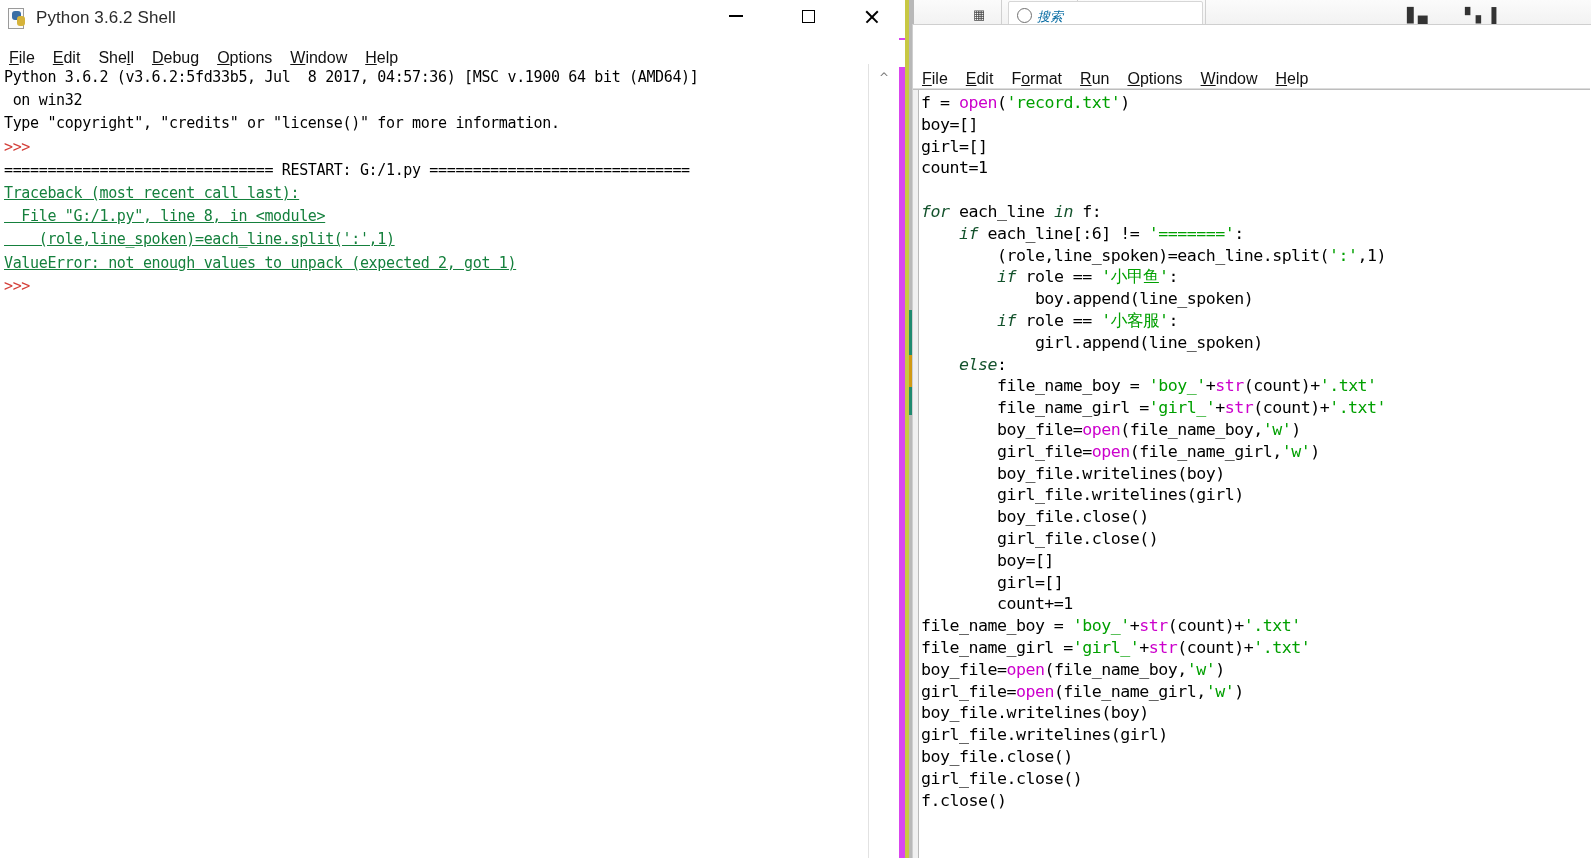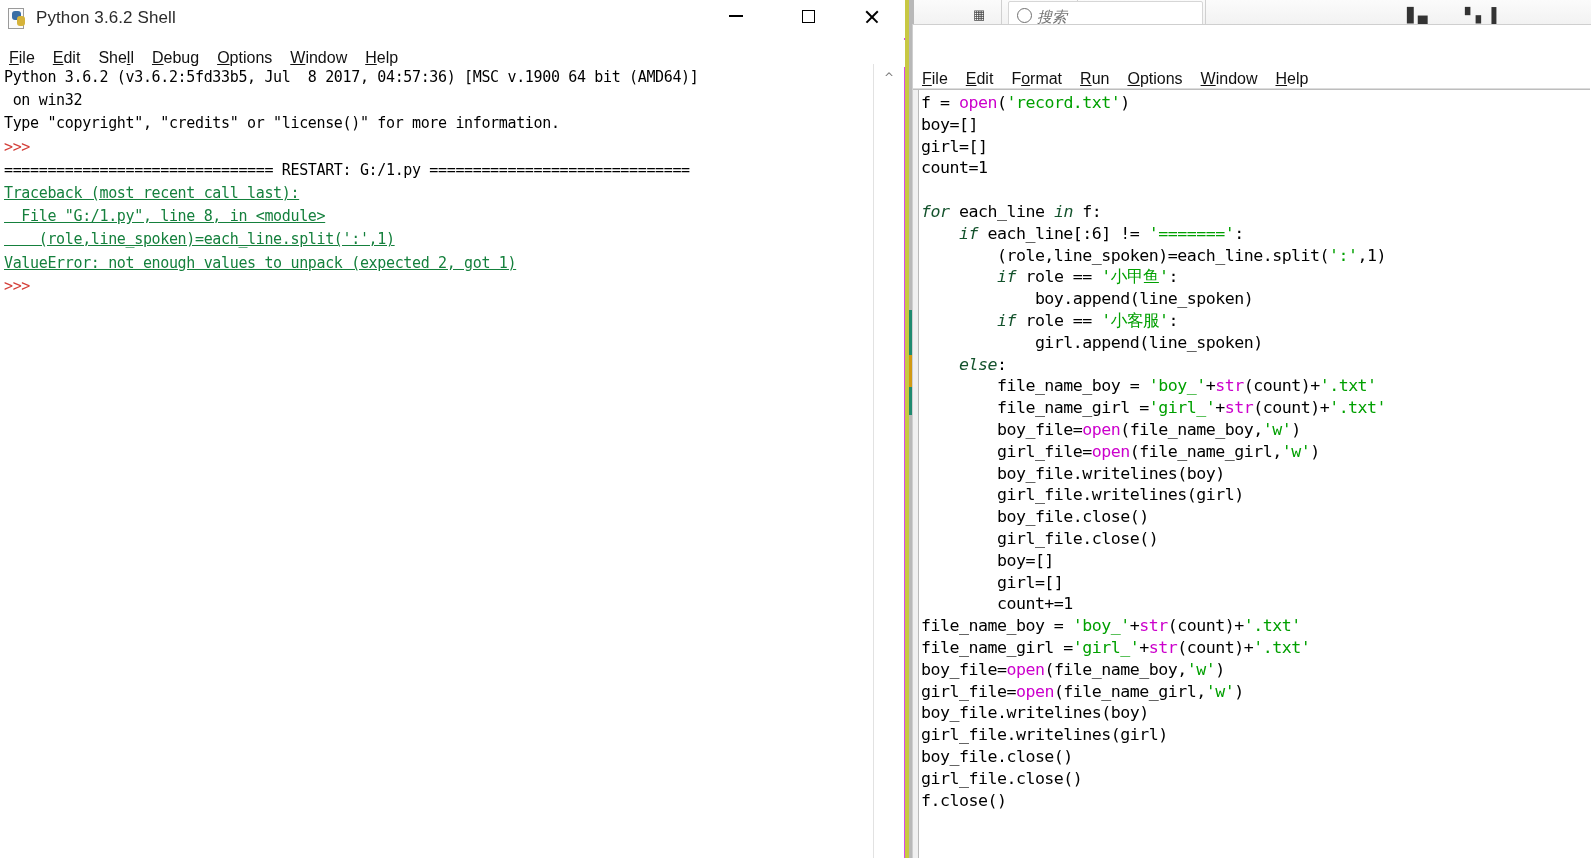--- a/index.html
+++ b/index.html
@@ -40,21 +40,21 @@
     position: absolute; left: 103px; top: 1px; width: 195px; height: 28px;
     background: #ffffff; border: 1px solid #d6d6d6; border-radius: 2px;
     box-sizing: border-box;
   }
   .bg-search-icon {
     position: absolute; left: 8px; top: 6px; width: 13px; height: 13px;
     border: 1.6px solid #707070; border-radius: 50%;
   }
   .bg-search-text {
     position: absolute; left: 28px; top: 6px;
-    font-size: 15px; color: #737373; font-style: italic;
+    font-size: 13px; color: #0369a1; font-style: italic;
     font-family: "DejaVu Sans", sans-serif;
   }
   .bg-right-icon {
     position: absolute; top: 7px; color: #333; font-size: 14px;
   }
   .bg-white-area {
     position: absolute; left: 0; top: 30px; right: 0; bottom: 0; background: #ffffff;
   }
 
   
@@ -67,21 +67,21 @@
     background: #b8b8b8;
   }
   .rail-seg {
     position: absolute; left: 909px; width: 5px;
   }
 
   
   .shell-window {
     position: absolute; left: 0; top: 0; width: 905px; height: 858px;
     background: #ffffff;
-    border-right: 1px solid #d946ef;
+    border-right: 6px solid #d946ef;
     box-sizing: border-box;
   }
   .shell-titlebar {
     position: absolute; left: 0; top: 0; width: 905px; height: 38px;
     background: #ffffff;
   }
   .shell-app-icon {
     position: absolute; left: 8px; top: 8px; width: 21px; height: 21px;
   }
   .shell-title {

